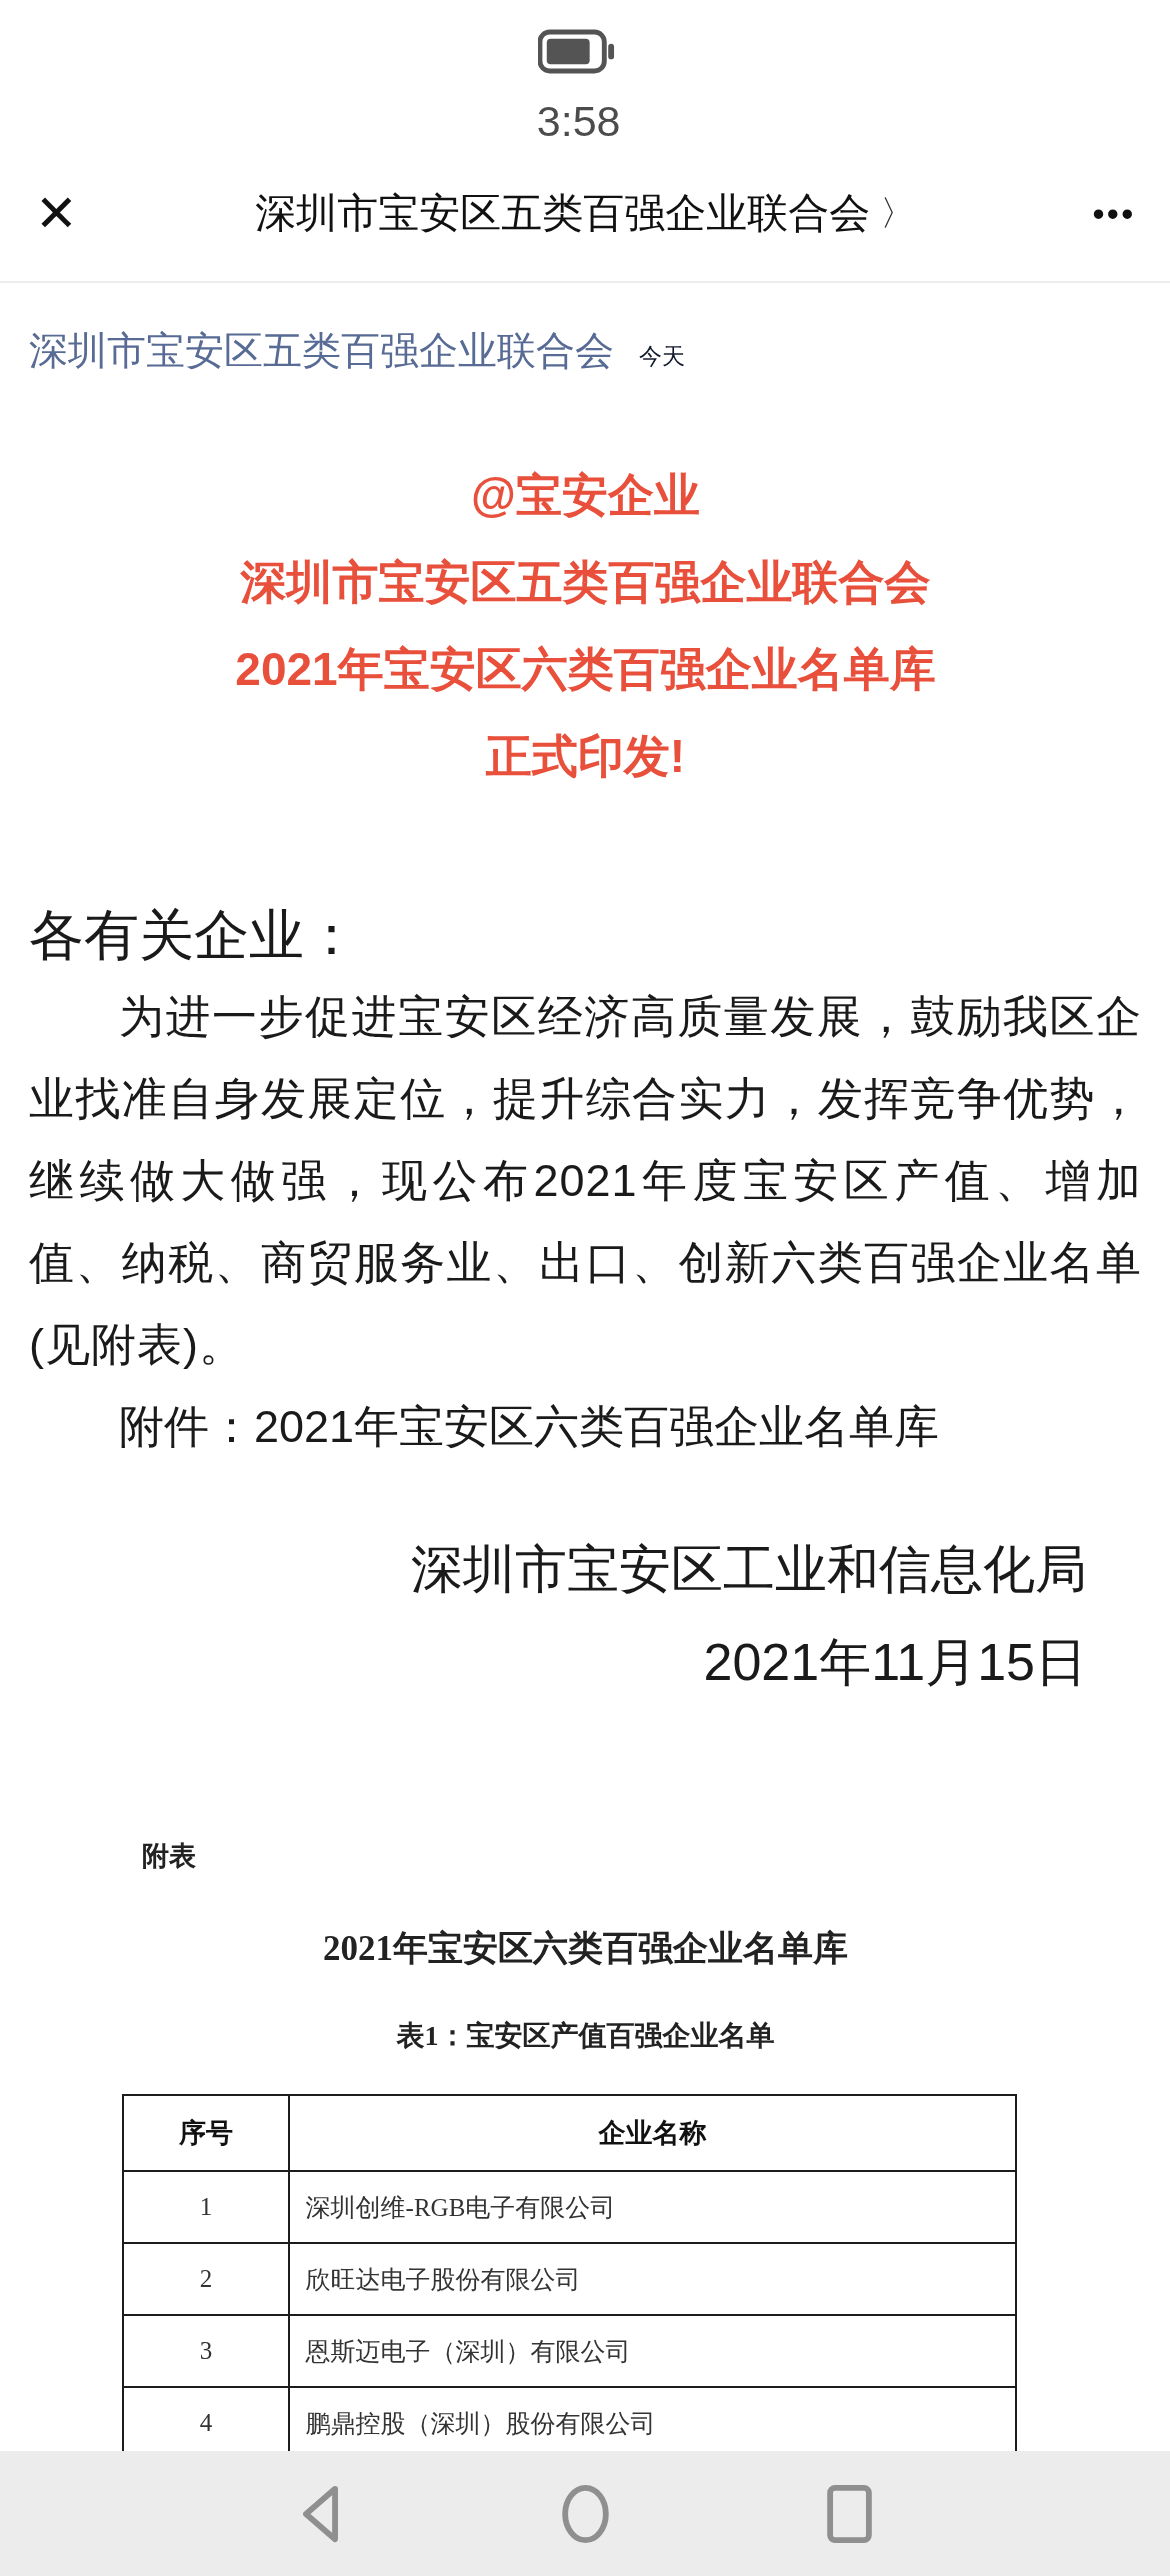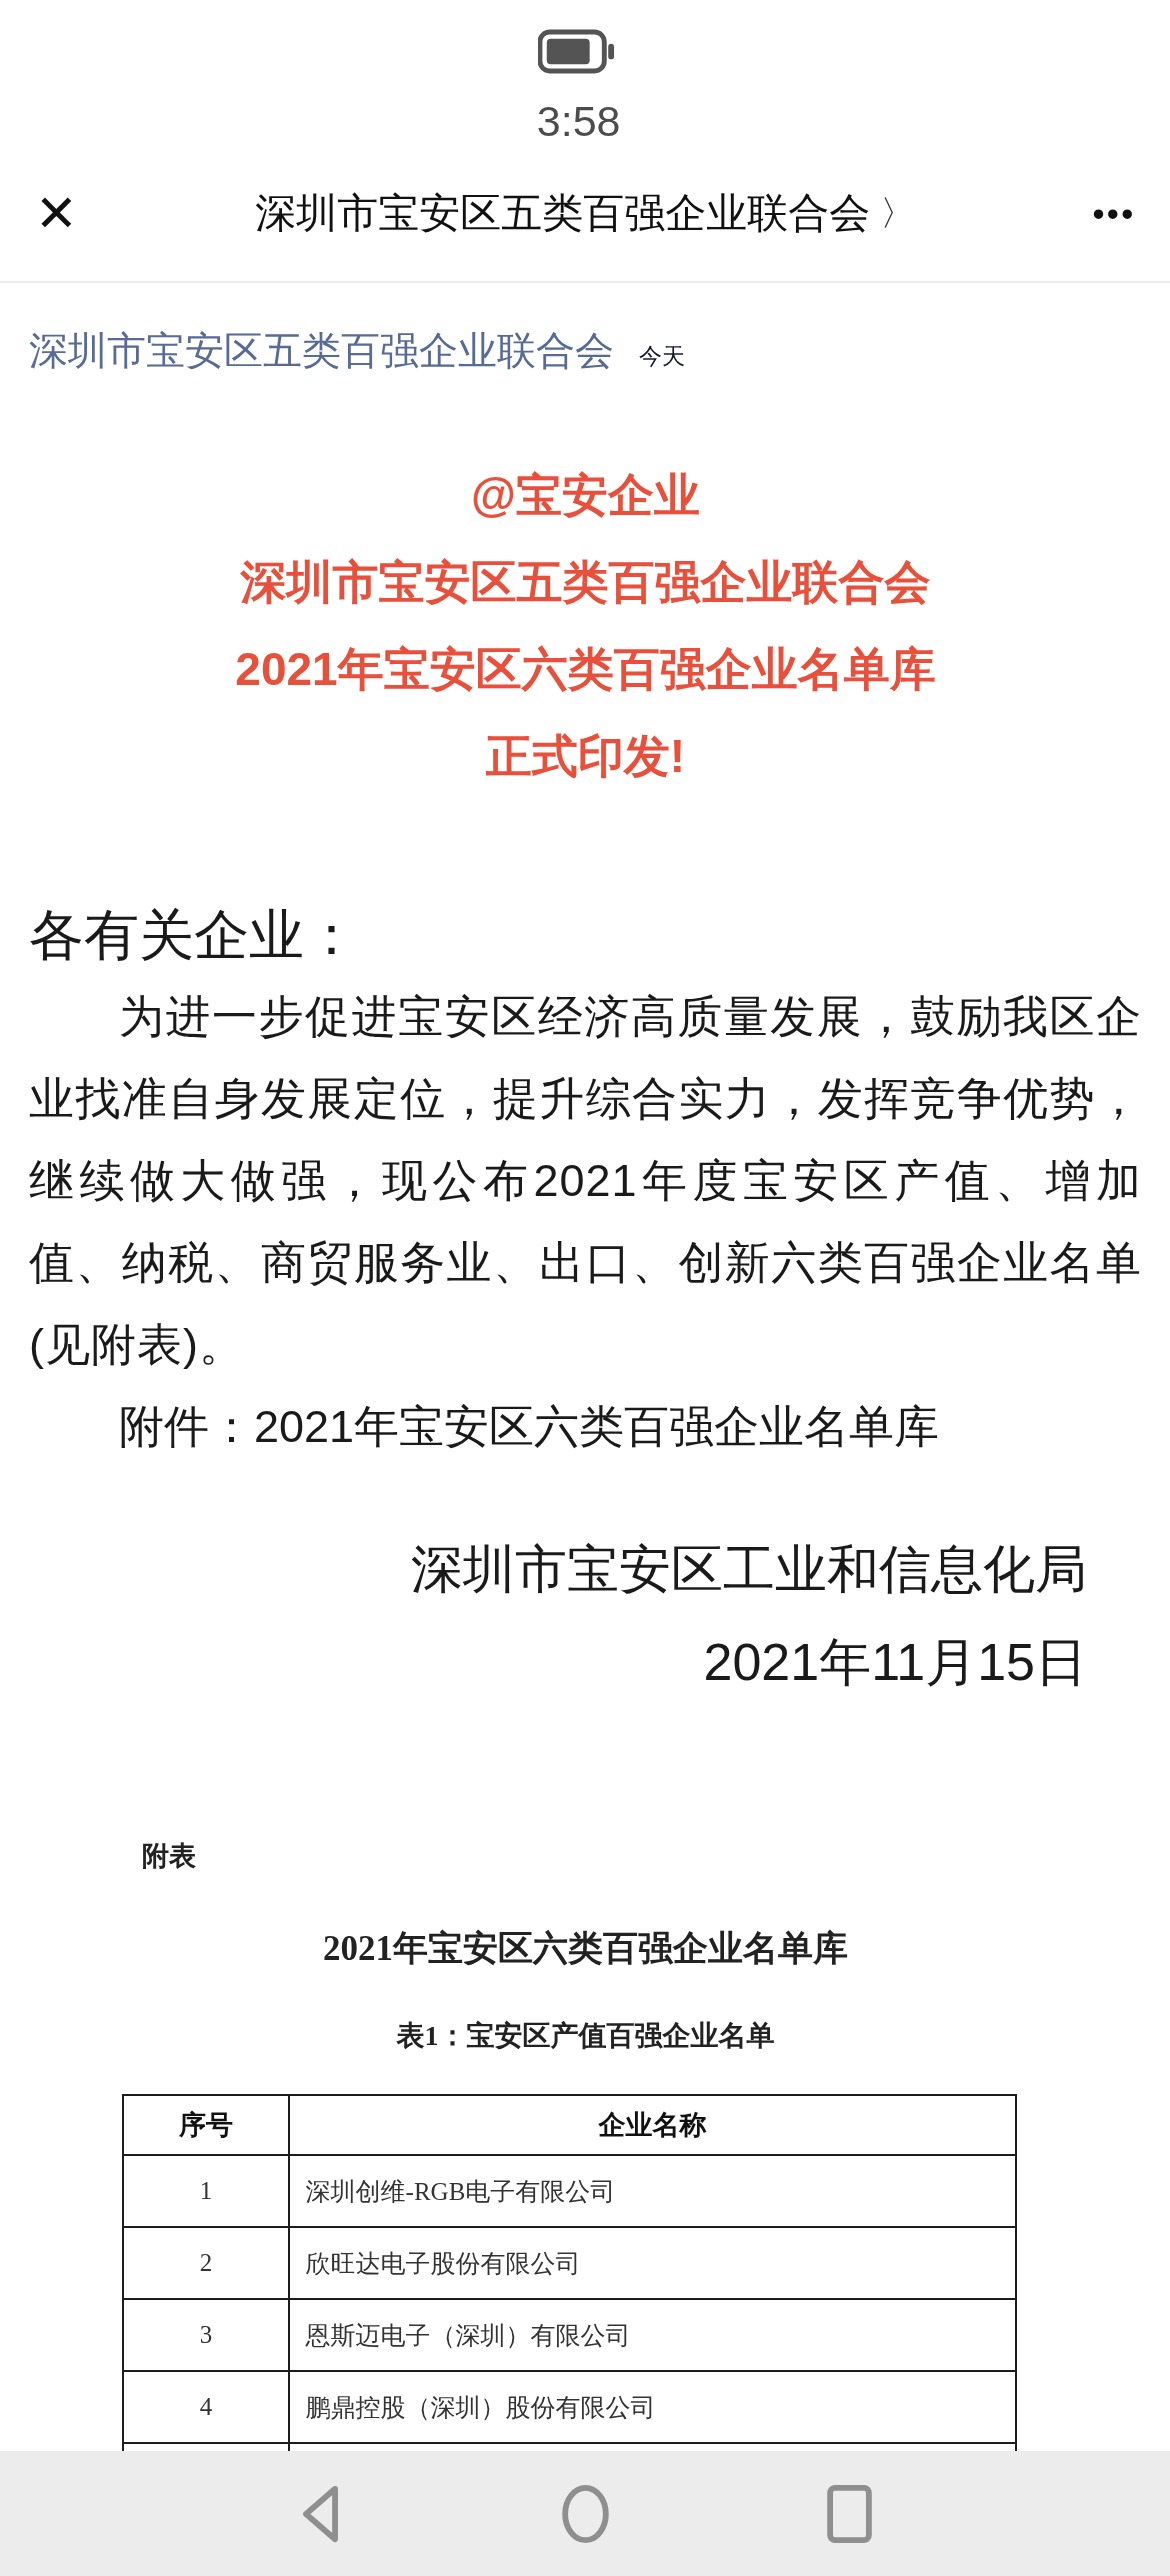--- a/index.html
+++ b/index.html
@@ -78,21 +78,21 @@
   .doc-table {
     margin:39px auto 0 122px; width:895px;
     border:2.9px solid #1c1c1c;
   }
   .t-row { display:grid; grid-template-columns:166px 1fr; border-top:2.9px solid #1c1c1c; }
   .t-row:first-child { border-top:none; }
   .t-cell-no {
     border-right:2px solid #1c1c1c; display:flex; align-items:center; justify-content:center;
     font-size:25px; color:#333; height:70px;
   }
-  .t-head .t-cell-no, .t-head .t-cell-name { font-weight:bold; font-size:27px; color:#111; height:58px; }
+  .t-head .t-cell-no, .t-head .t-cell-name { font-weight:bold; font-size:27px; color:#111; height:74px; }
   .t-head .t-cell-name { justify-content:center; padding-left:0; }
   .t-cell-name {
     display:flex; align-items:center; padding-left:15.6px; font-size:25px; color:#333; height:70px;
   }
 
   
   .bottom-nav {
     position:absolute; left:0; bottom:0; width:1171px; height:125px;
     background:#ececec; display:flex; align-items:center; justify-content:center; gap:176px;
   }

